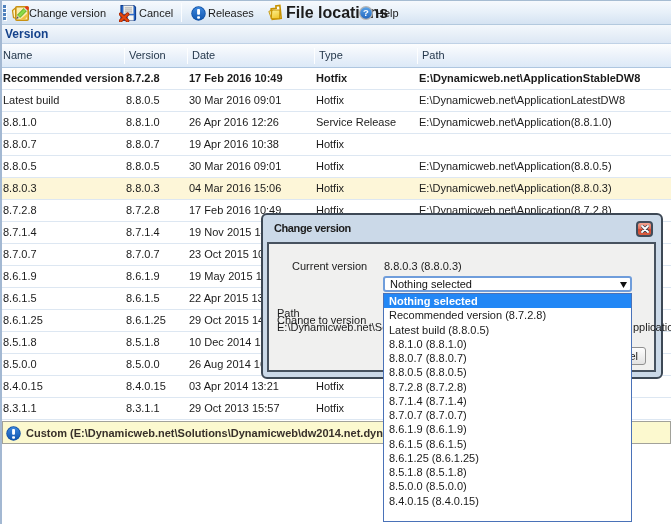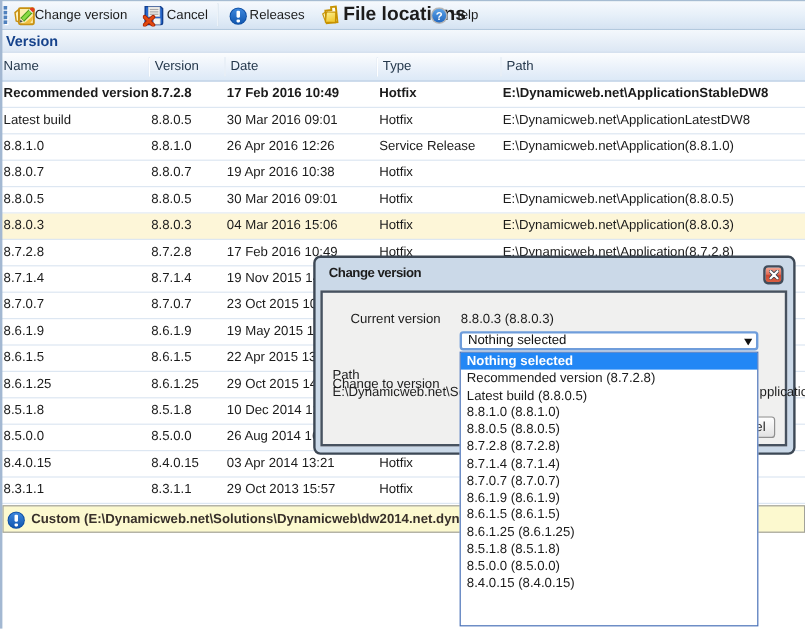--- a/index.html
+++ b/index.html
@@ -263,20 +263,21 @@
 
 <div class="abs" style="left:633px;top:320px;height:15px;line-height:15px;font-size:11px;color:#1c1c1c;white-space:nowrap;z-index:25;">pplication</div>
 
 <div class="abs" style="left:580px;top:347px;width:66px;height:18px;background:linear-gradient(#fefefe,#e2e2e2);border:1px solid #909090;border-radius:3px;z-index:12;text-align:right;padding-right:7px;line-height:16px;font-size:11px;color:#1c1c1c;">Cancel</div>
 
 <div class="abs" style="left:383px;top:293px;width:249px;height:229px;background:#fff;border:1px solid #4a72b8;z-index:20;">
   <div class="opt" style="background:#2287f5;color:#fff;font-weight:bold;">Nothing selected</div>
   <div class="opt">Recommended version (8.7.2.8)</div>
   <div class="opt">Latest build (8.8.0.5)</div>
   <div class="opt">8.8.1.0 (8.8.1.0)</div>
+  <div class="opt">8.8.0.7 (8.8.0.7)</div>
   <div class="opt">8.8.0.5 (8.8.0.5)</div>
   <div class="opt">8.7.2.8 (8.7.2.8)</div>
   <div class="opt">8.7.1.4 (8.7.1.4)</div>
   <div class="opt">8.7.0.7 (8.7.0.7)</div>
   <div class="opt">8.6.1.9 (8.6.1.9)</div>
   <div class="opt">8.6.1.5 (8.6.1.5)</div>
   <div class="opt">8.6.1.25 (8.6.1.25)</div>
   <div class="opt">8.5.1.8 (8.5.1.8)</div>
   <div class="opt">8.5.0.0 (8.5.0.0)</div>
   <div class="opt">8.4.0.15 (8.4.0.15)</div>

